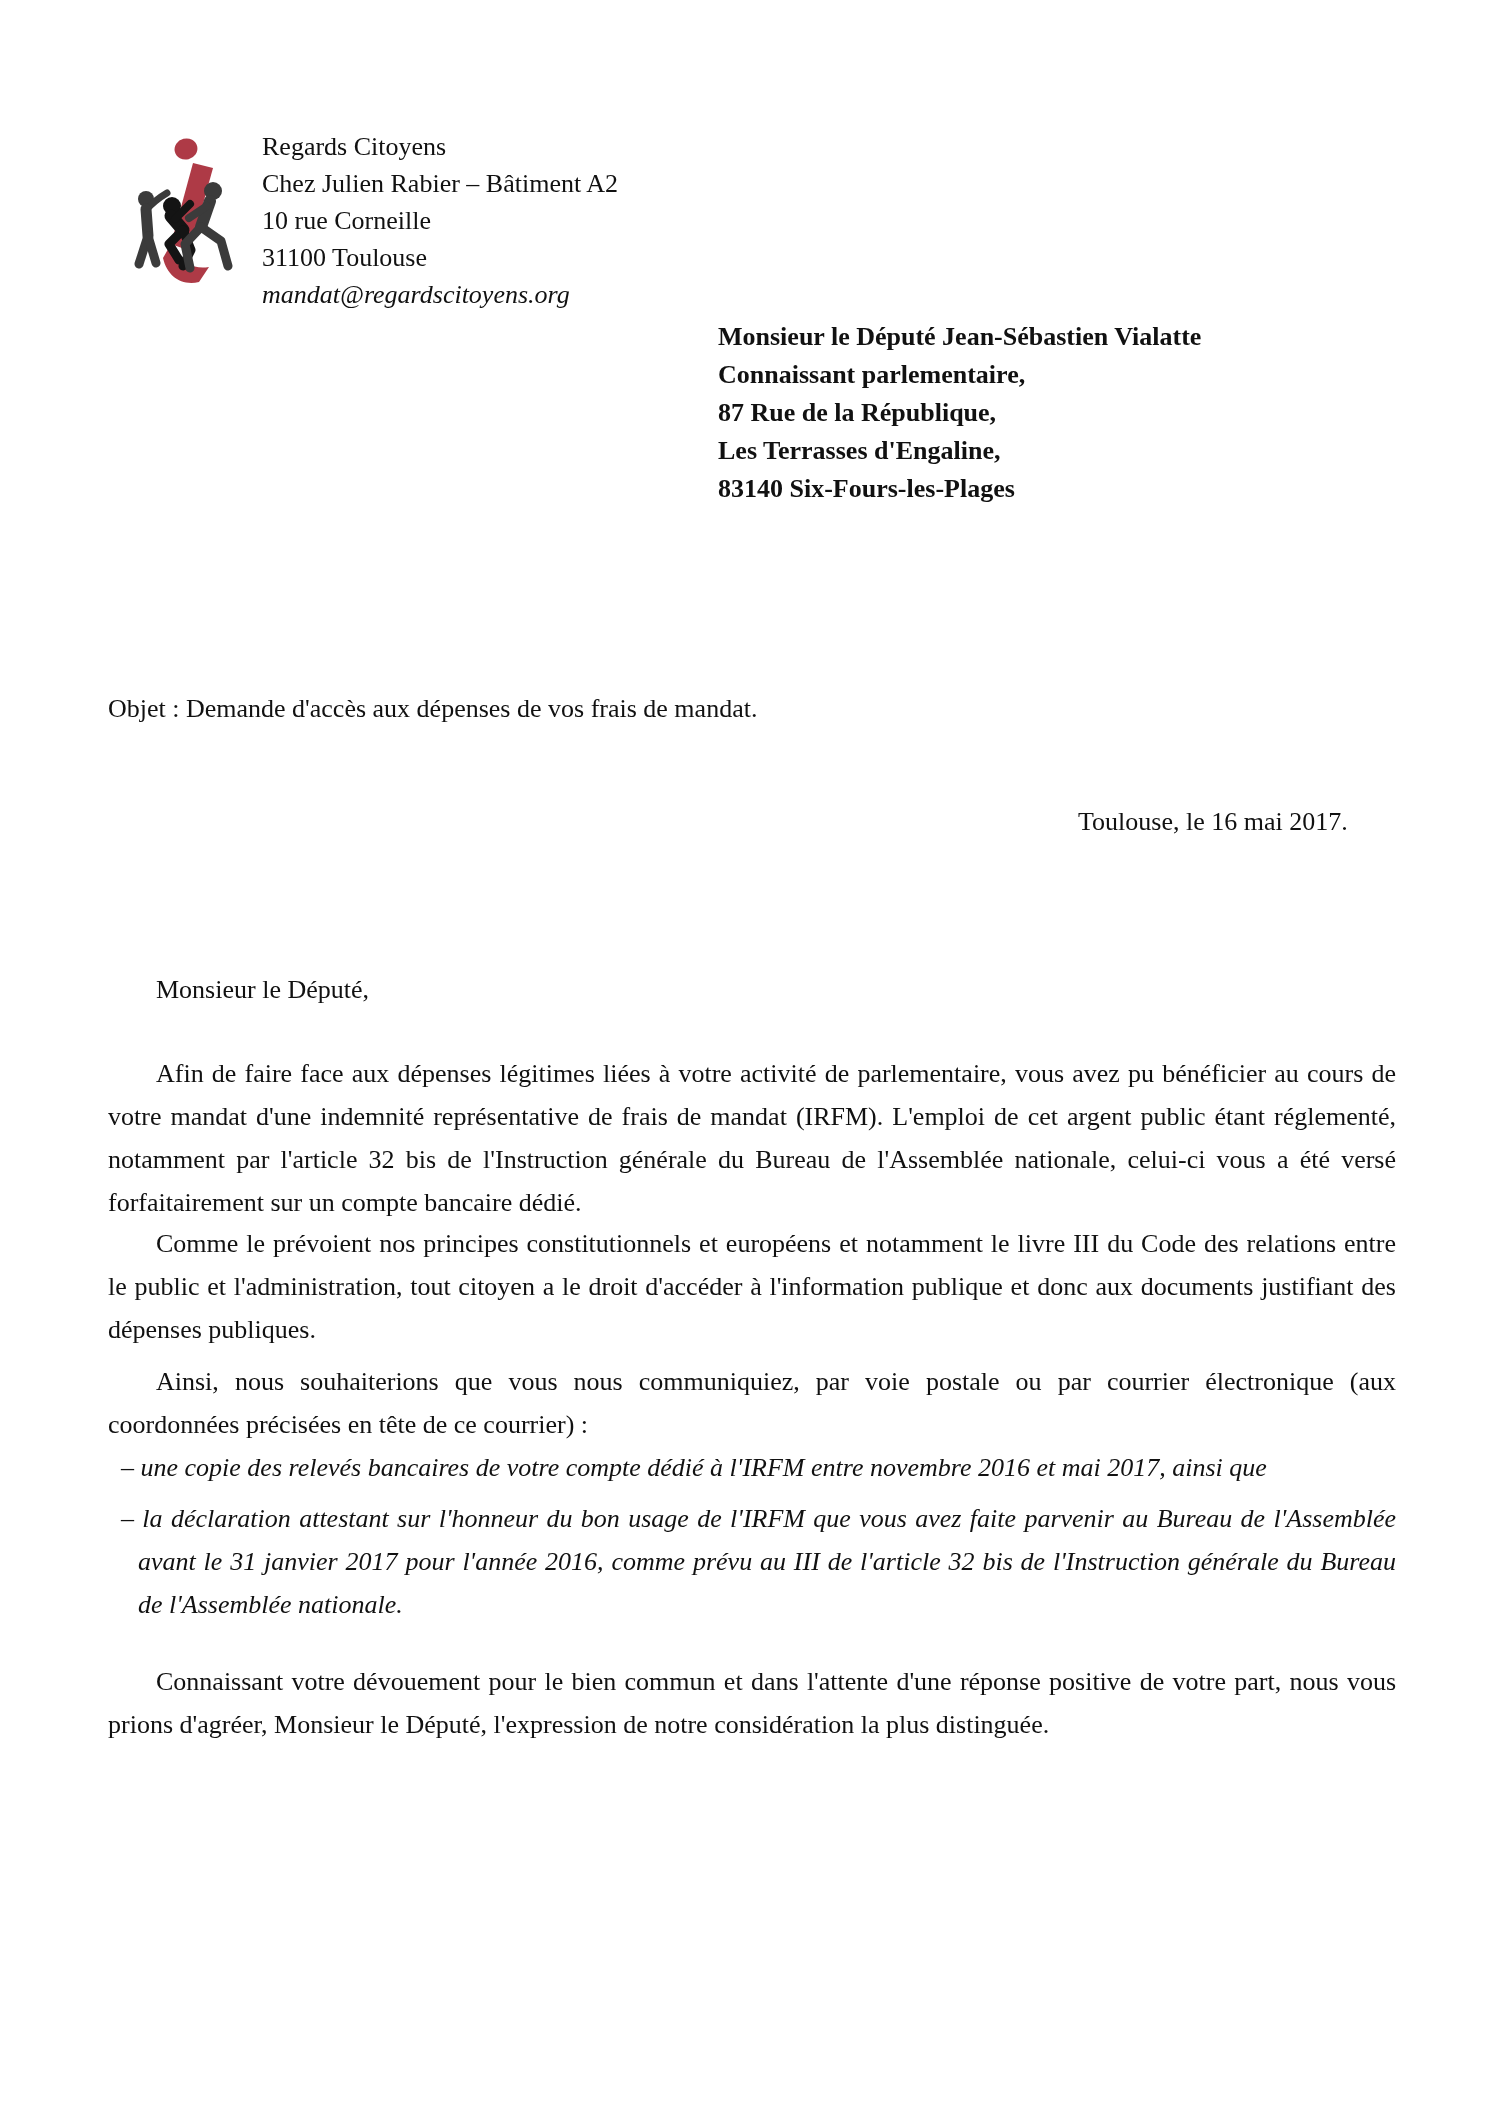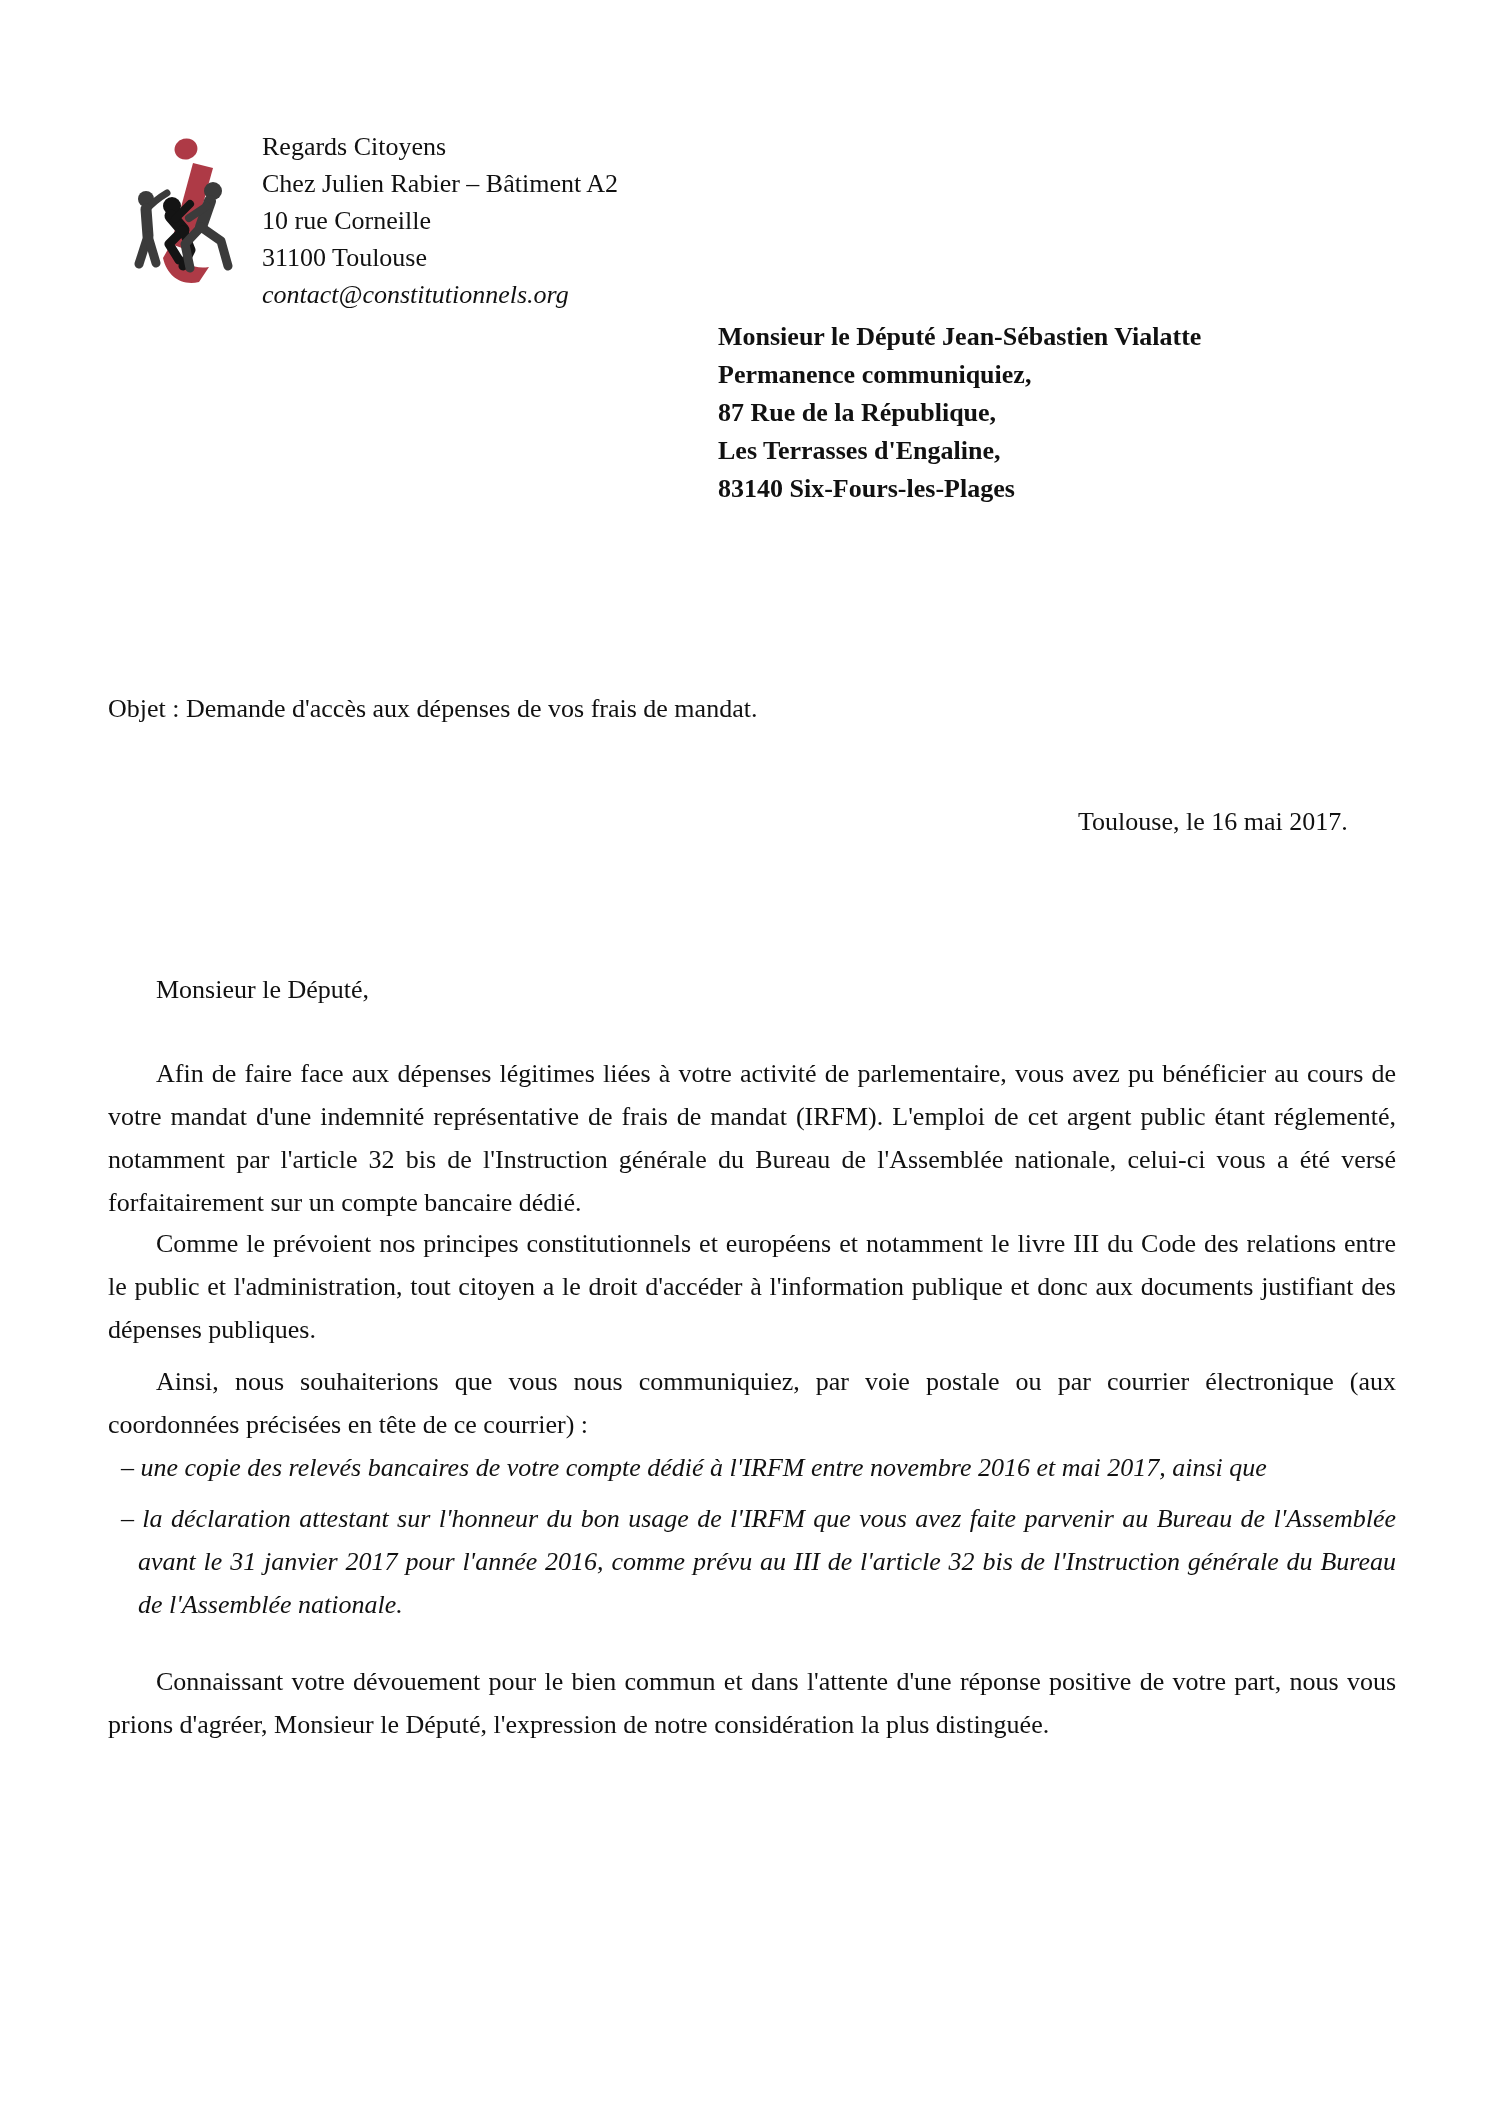--- a/index.html
+++ b/index.html
@@ -86,26 +86,26 @@
         <path d="M68,91 L52,108 L57,132" fill="none" stroke-width="9"></path>
       </g>
     </svg>
   </div>
 
   <div id="sender" class="abs">
     <div>Regards Citoyens</div>
     <div>Chez Julien Rabier – Bâtiment A2</div>
     <div>10 rue Corneille</div>
     <div>31100 Toulouse</div>
-    <div class="email">contact@constitutionnels.org</div>
+    <div class="email">mandat@regardscitoyens.org</div>
   </div>
 
   <div id="recipient" class="abs">
     <div>Monsieur le Député Jean-Sébastien Vialatte</div>
-    <div>Permanence communiquiez,</div>
+    <div>Connaissant parlementaire,</div>
     <div>87 Rue de la République,</div>
     <div>Les Terrasses d'Engaline,</div>
     <div>83140 Six-Fours-les-Plages</div>
   </div>
 
   <div id="ref-subject" class="abs">Objet : Demande d'accès aux dépenses de vos frais de mandat.</div>
 
   <div id="dateline" class="abs">Toulouse, le 16 mai 2017.</div>
 
   <div id="salutation" class="abs bodyblock indent">Monsieur le Député,</div>

